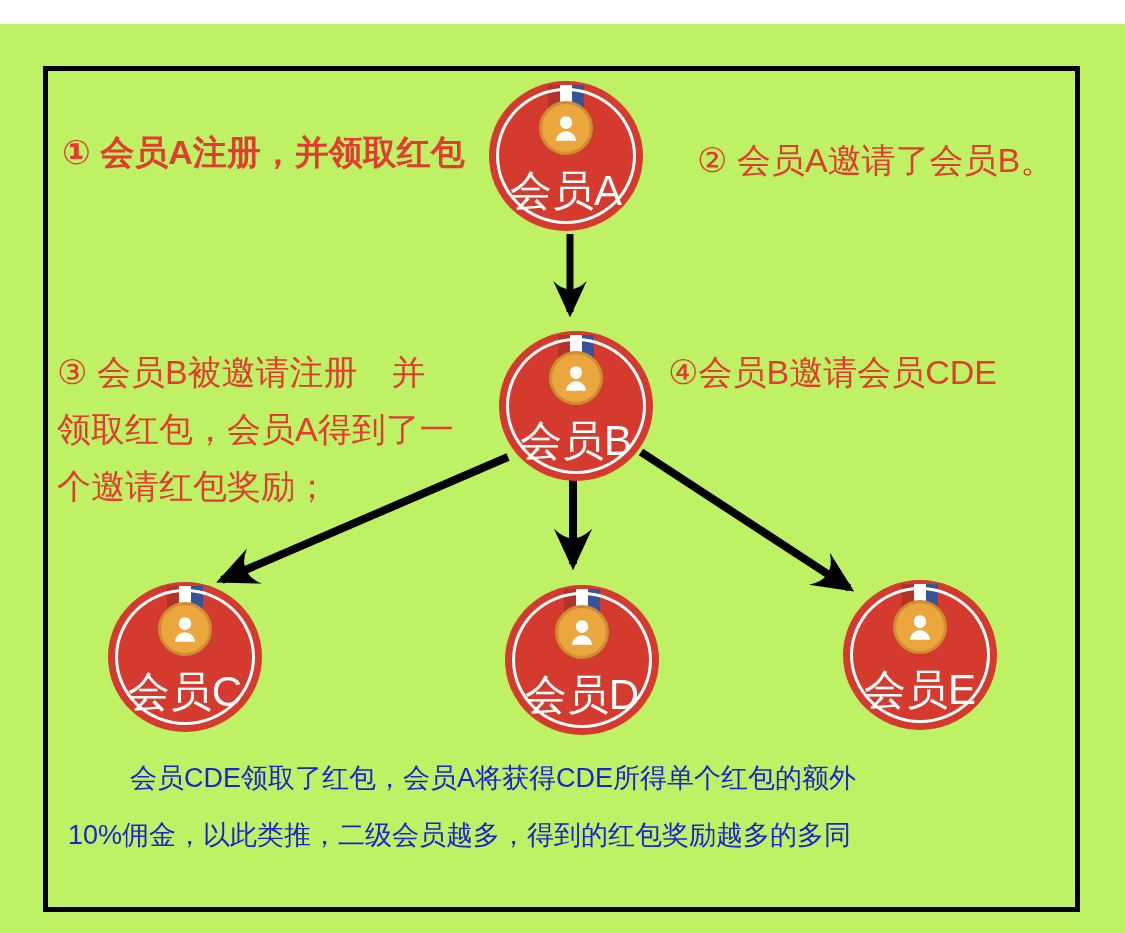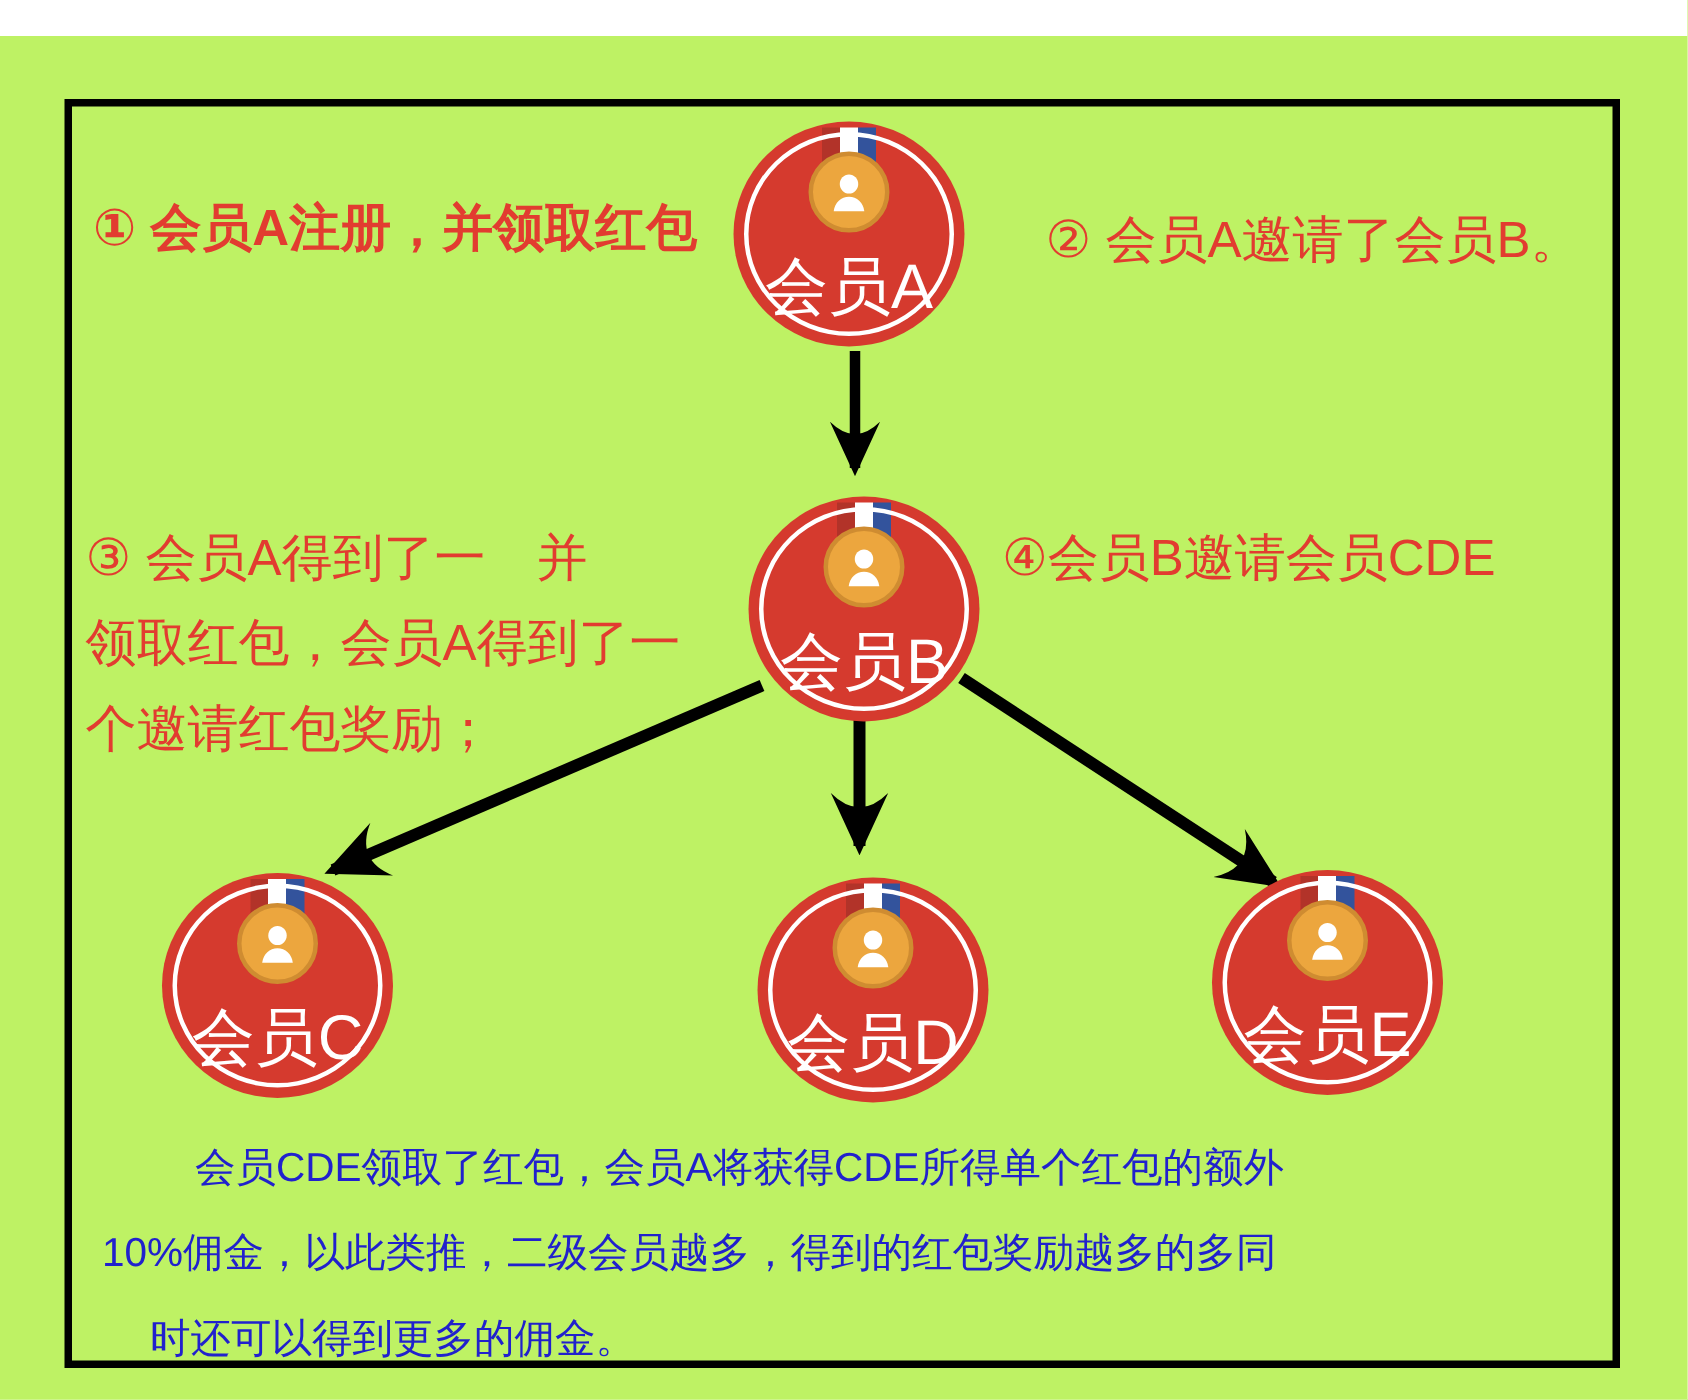--- a/index.html
+++ b/index.html
@@ -101,43 +101,42 @@
     <span class="coin">
       <svg viewBox="0 0 24 24" width="36" height="36">
         <path fill="#fff" d="M12 4.2c2.3 0 4.1 1.9 4.1 4.2S14.3 12.7 12 12.7 7.9 10.7 7.9 8.4 9.7 4.2 12 4.2z"></path>
         <path fill="#fff" d="M5.2 20.5c.5-3.8 3.3-6.4 6.8-6.4s6.3 2.6 6.8 6.4z"></path>
       </svg>
     </span>
     <div class="ring"></div>
     <div class="node-label">会员D</div>
   </div>
 
-  <div class="node" style="left:808px;top:556px;">
+  <div class="node" style="left:843px;top:556px;">
     <span class="ribbon"></span>
     <span class="coin">
       <svg viewBox="0 0 24 24" width="36" height="36">
         <path fill="#fff" d="M12 4.2c2.3 0 4.1 1.9 4.1 4.2S14.3 12.7 12 12.7 7.9 10.7 7.9 8.4 9.7 4.2 12 4.2z"></path>
         <path fill="#fff" d="M5.2 20.5c.5-3.8 3.3-6.4 6.8-6.4s6.3 2.6 6.8 6.4z"></path>
       </svg>
     </span>
     <div class="ring"></div>
     <div class="node-label">会员E</div>
   </div>
 
   <div class="note" style="left:62px;top:100px;font-weight:bold;">① 会员A注册，并领取红包</div>
 
   <div class="note" style="left:697px;top:108px;">② 会员A邀请了会员B。</div>
 
   <div class="note" style="left:57px;top:320px;">
-    <div class="note-line">③ 会员A得到了一　并</div>
+    <div class="note-line">③ 会员B被邀请注册　并</div>
     <div class="note-line">领取红包，会员A得到了一</div>
     <div class="note-line">个邀请红包奖励；</div>
   </div>
 
   <div class="note" style="left:668px;top:320px;">④会员B邀请会员CDE</div>
 
   <div class="footer">
     <div class="fl fl1">会员CDE领取了红包，会员A将获得CDE所得单个红包的额外</div>
     <div class="fl fl2">10%佣金，以此类推，二级会员越多，得到的红包奖励越多的多同</div>
-    <div class="fl fl3">时还可以得到更多的佣金。</div>
   </div>
 
 </div>
 
 </body></html>

